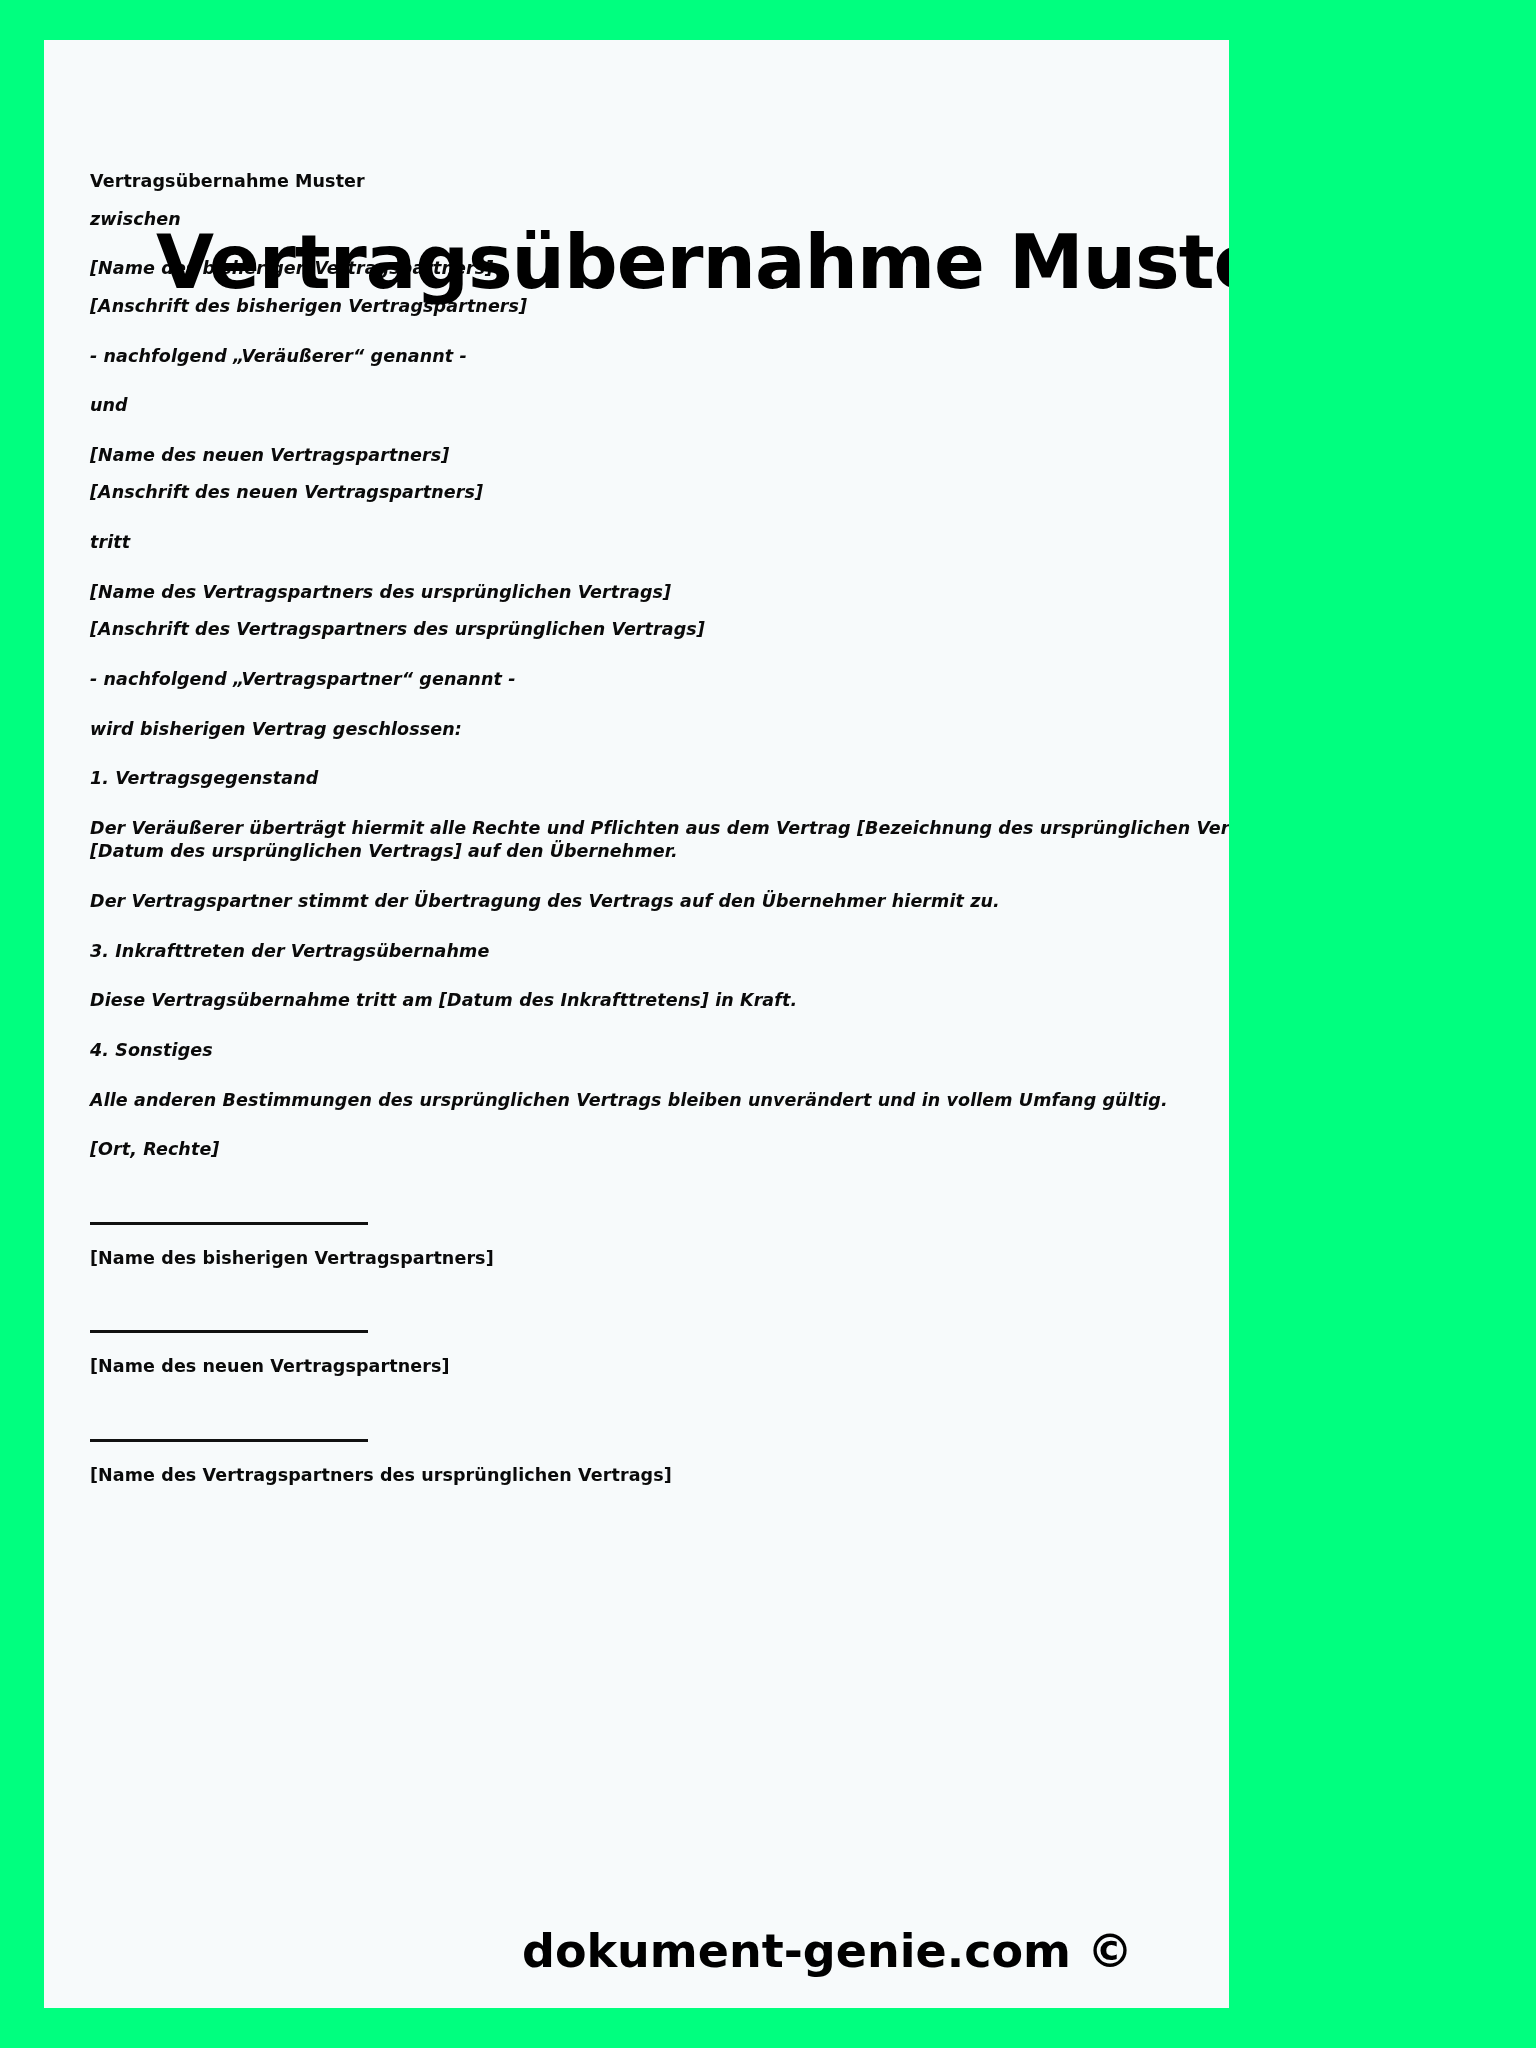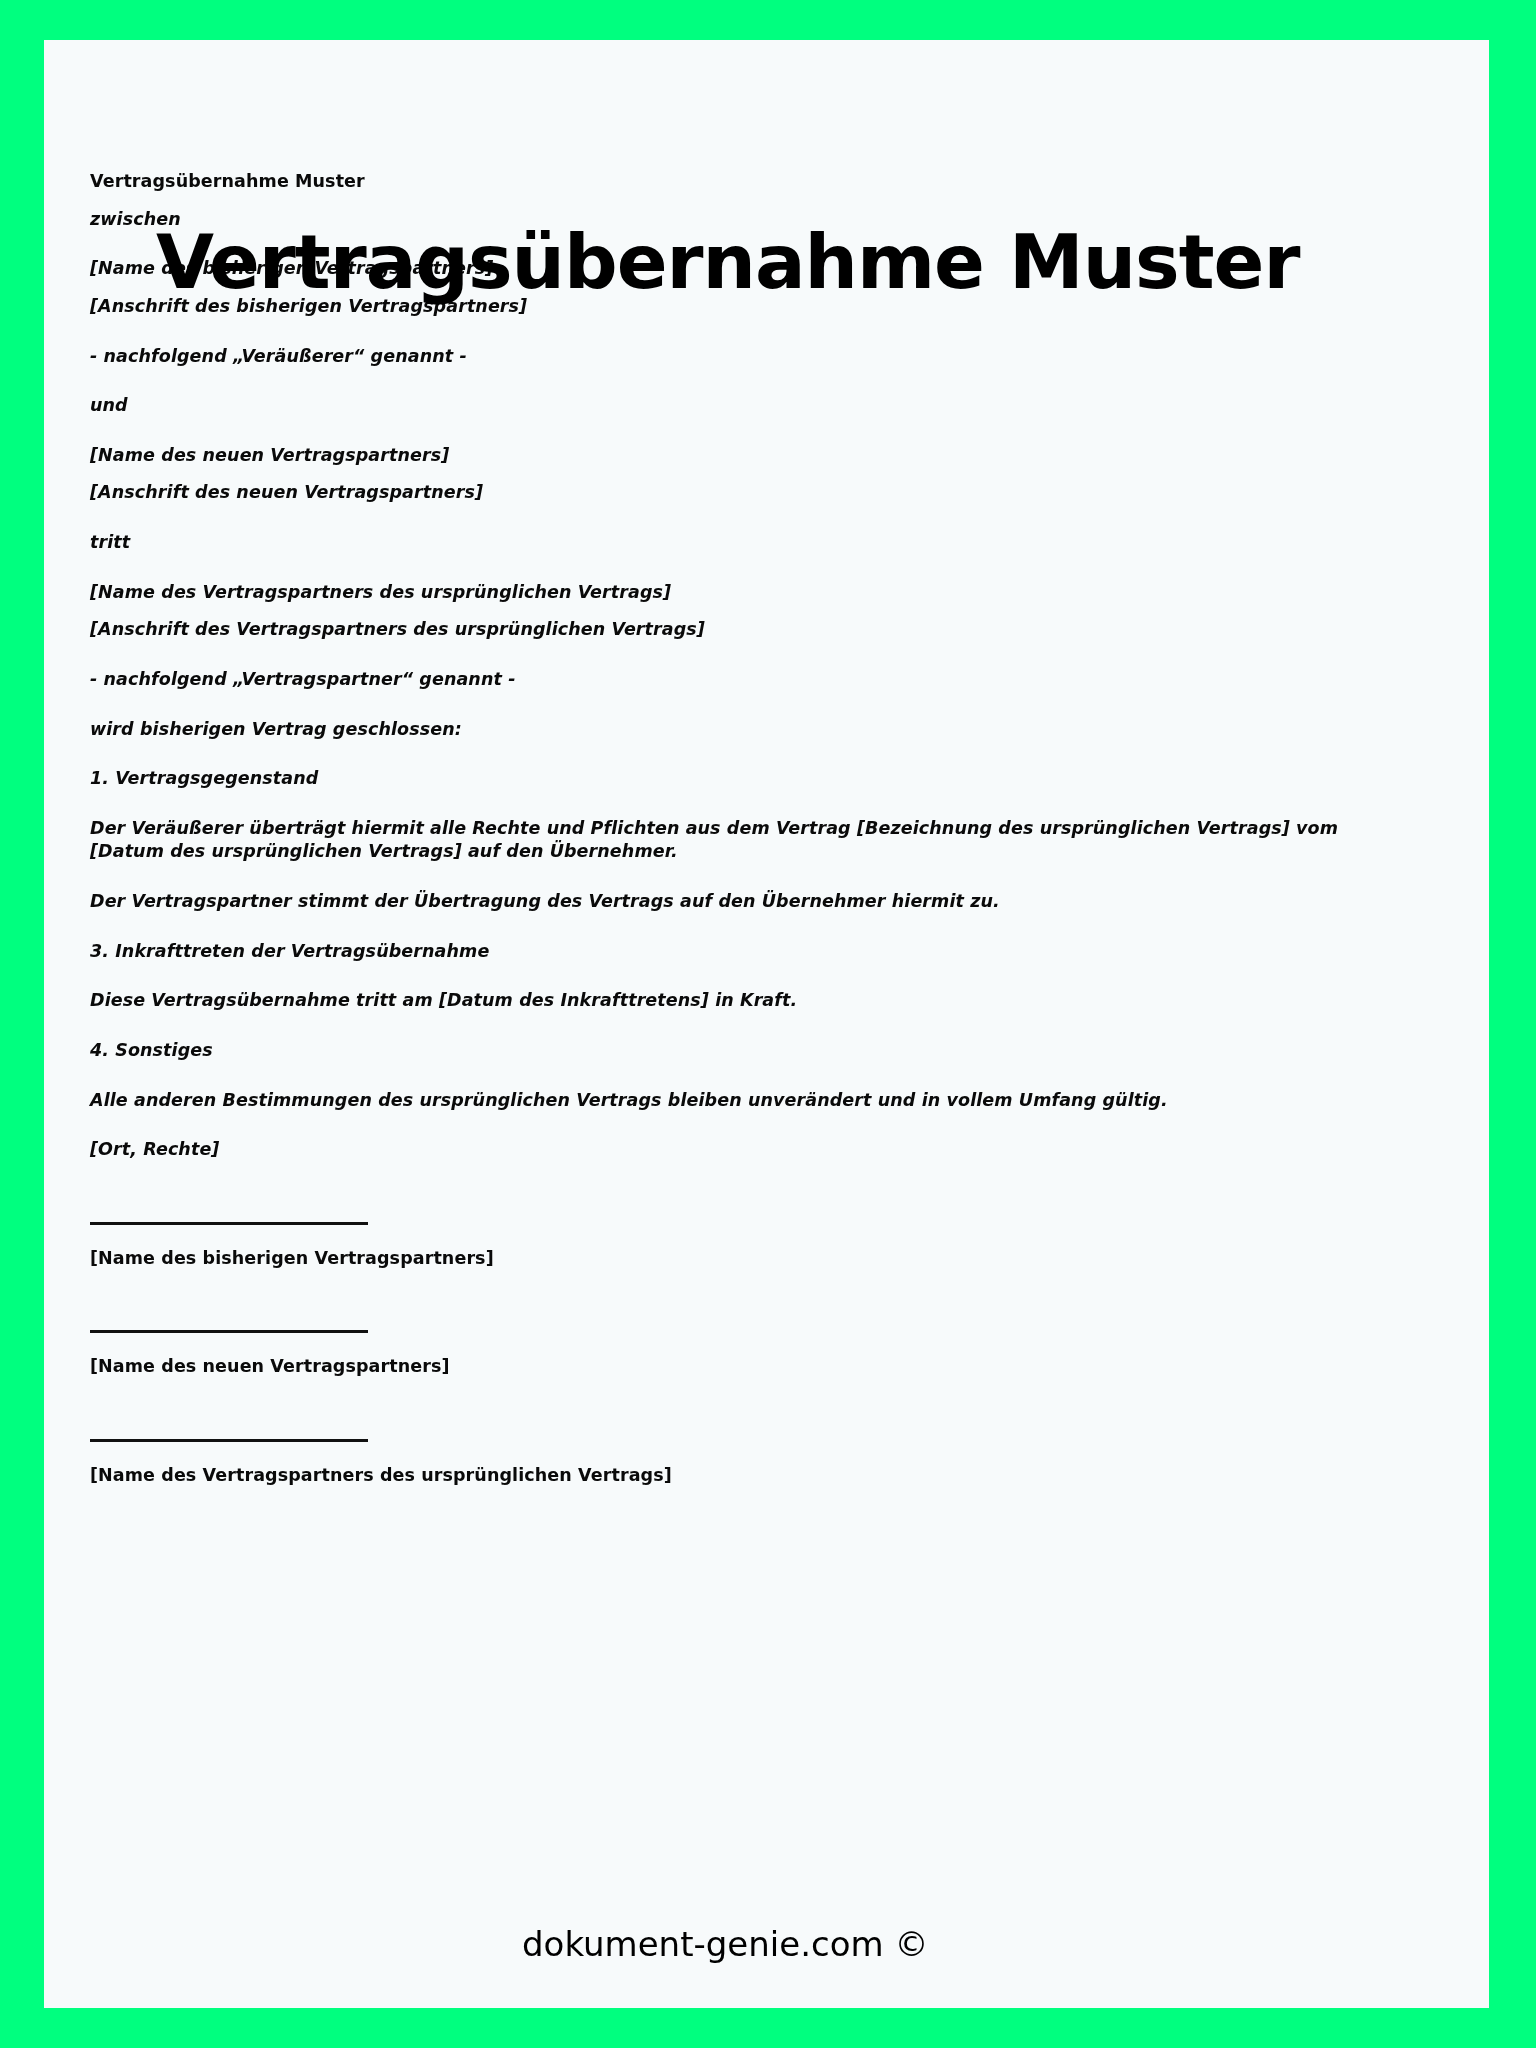--- a/index.html
+++ b/index.html
@@ -10,21 +10,21 @@
     width: 1536px;
     height: 2048px;
     background: #00ff7f;
     font-family: "DejaVu Sans", sans-serif;
     overflow: hidden;
   }
   .page {
     position: absolute;
     left: 44px;
     top: 40px;
-    width: 1445px;
+    width: 1185px;
     height: 1968px;
     background: #f7fafb;
     overflow: hidden;
   }
   .doc-body {
     position: absolute;
     left: 46px;
     top: 130px;
     width: 1330px;
   }
@@ -60,22 +60,22 @@
     font-weight: bold;
     color: #000;
     letter-spacing: -1px;
     white-space: nowrap;
     line-height: 1;
   }
   .watermark {
     position: absolute;
     left: 478px;
     top: 1884px;
-    font-size: 34px;
-    font-weight: normal;
+    font-size: 46px;
+    font-weight: bold;
     color: #000;
     white-space: nowrap;
   }
 </style>
 </head>
 <body>
 
 <div class="page">
 
   <div class="doc-body">

